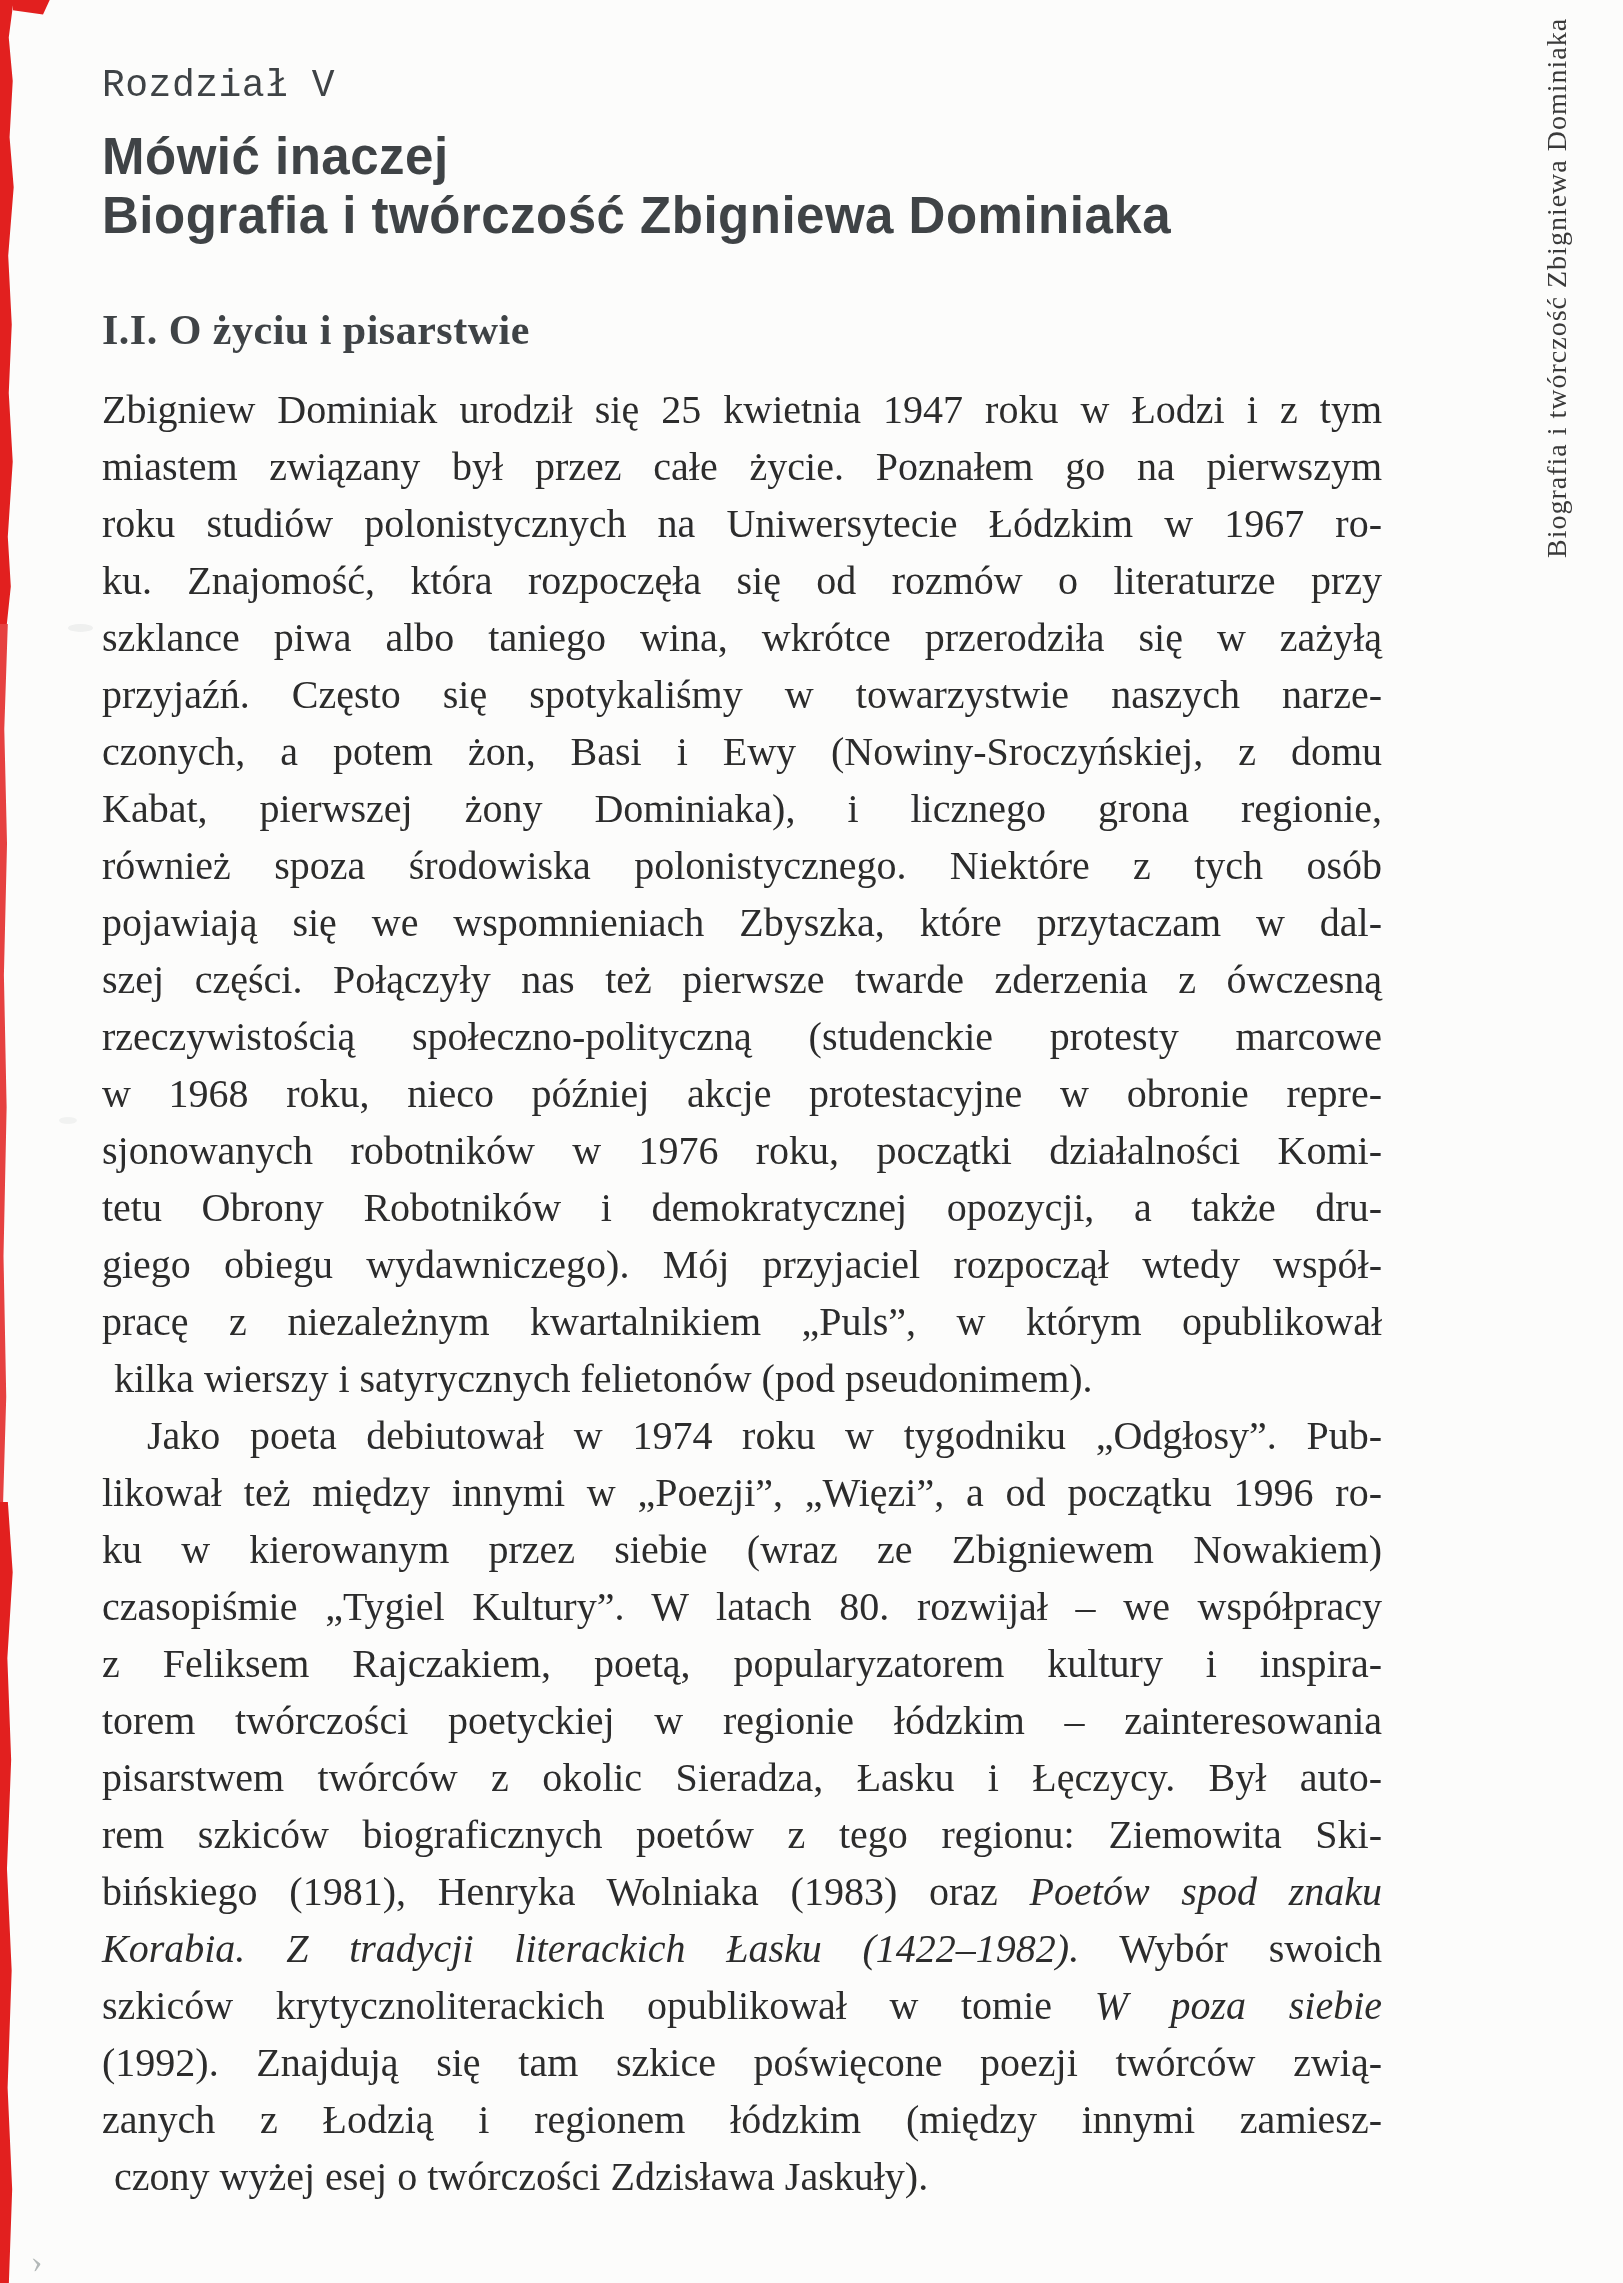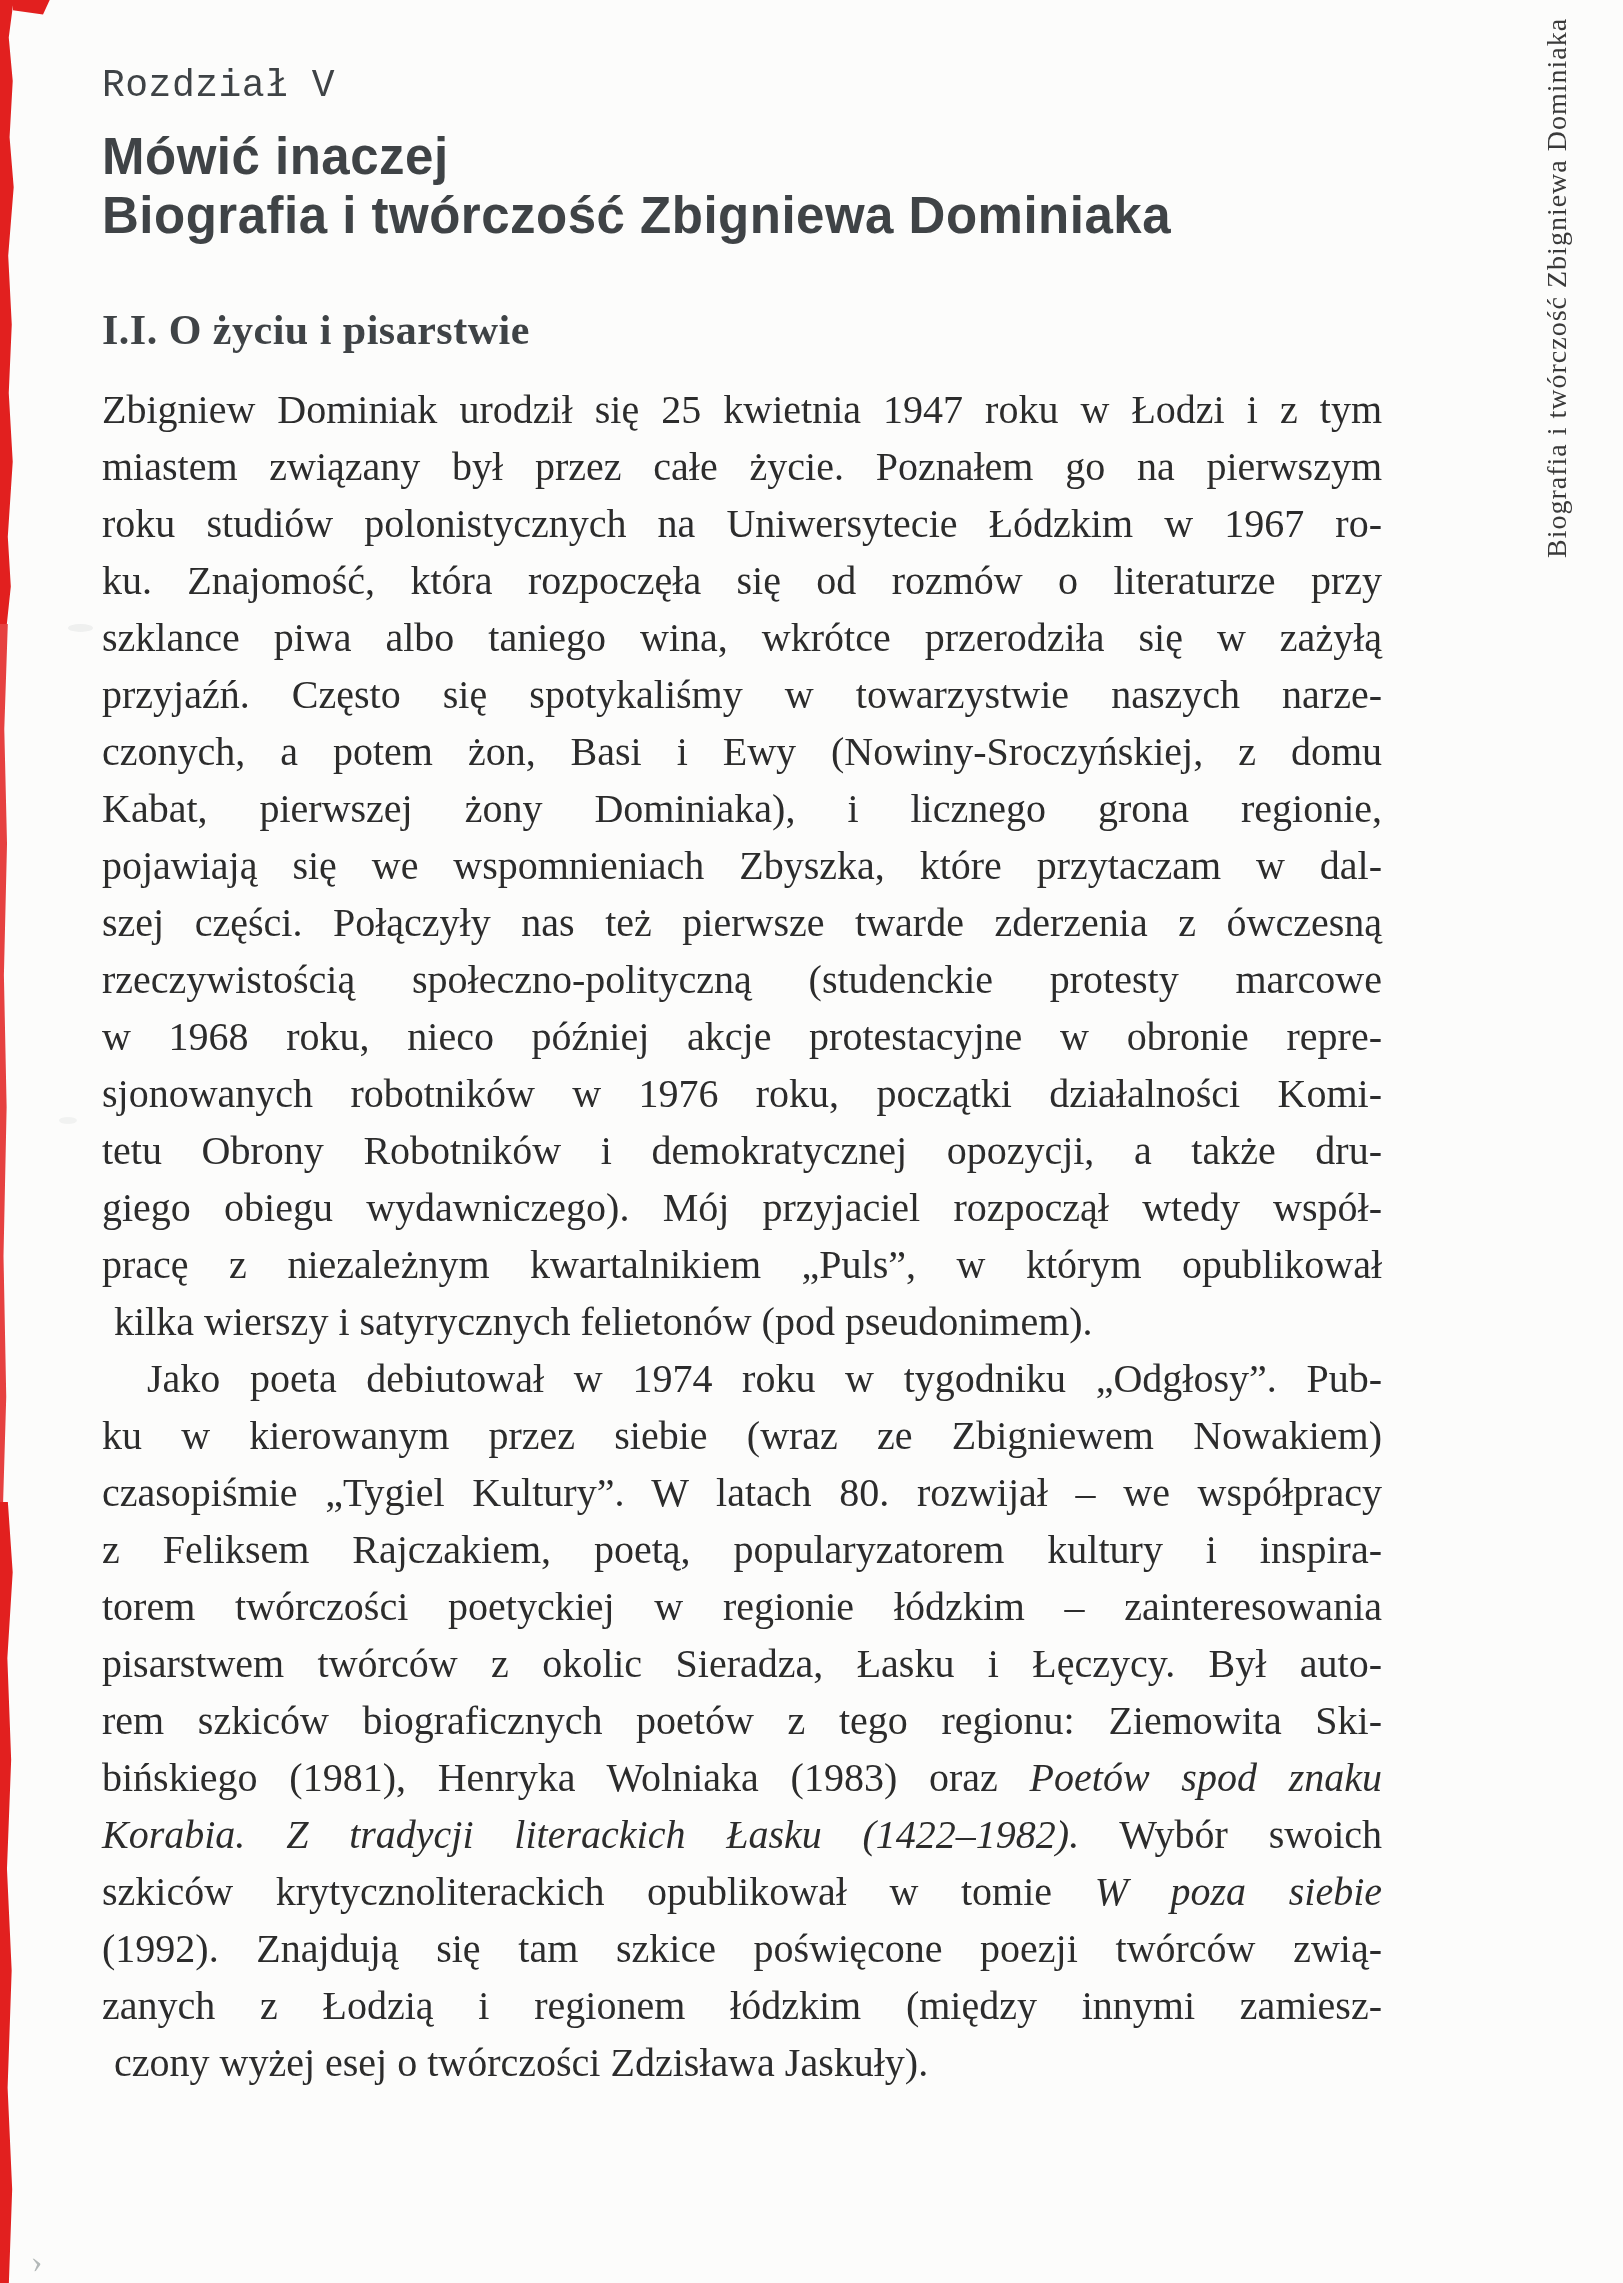--- a/index.html
+++ b/index.html
@@ -88,30 +88,32 @@
 
     <div class="body-text">
         <div class="line j"><span>Zbigniew Dominiak urodził się 25 kwietnia 1947 roku w Łodzi i z tym</span></div>
         <div class="line j"><span>miastem związany był przez całe życie. Poznałem go na pierwszym</span></div>
         <div class="line j"><span>roku studiów polonistycznych na Uniwersytecie Łódzkim w 1967 ro-</span></div>
         <div class="line j"><span>ku. Znajomość, która rozpoczęła się od rozmów o literaturze przy</span></div>
         <div class="line j"><span>szklance piwa albo taniego wina, wkrótce przerodziła się w zażyłą</span></div>
         <div class="line j"><span>przyjaźń. Często się spotykaliśmy w towarzystwie naszych narze-</span></div>
         <div class="line j"><span>czonych, a potem żon, Basi i Ewy (Nowiny-Sroczyńskiej, z domu</span></div>
         <div class="line j"><span>Kabat, pierwszej żony Dominiaka), i licznego grona regionie,</span></div>
+        <div class="line j"><span>również spoza środowiska polonistycznego. Niektóre z tych osób</span></div>
         <div class="line j"><span>pojawiają się we wspomnieniach Zbyszka, które przytaczam w dal-</span></div>
         <div class="line j"><span>szej części. Połączyły nas też pierwsze twarde zderzenia z ówczesną</span></div>
         <div class="line j"><span>rzeczywistością społeczno-polityczną (studenckie protesty marcowe</span></div>
         <div class="line j"><span>w 1968 roku, nieco później akcje protestacyjne w obronie repre-</span></div>
         <div class="line j"><span>sjonowanych robotników w 1976 roku, początki działalności Komi-</span></div>
         <div class="line j"><span>tetu Obrony Robotników i demokratycznej opozycji, a także dru-</span></div>
         <div class="line j"><span>giego obiegu wydawniczego). Mój przyjaciel rozpoczął wtedy współ-</span></div>
         <div class="line j"><span>pracę z niezależnym kwartalnikiem „Puls”, w którym opublikował</span></div>
         <div class="line last"><span>kilka wierszy i satyrycznych felietonów (pod pseudonimem).</span></div>
         <div class="line j ind"><span>Jako poeta debiutował w 1974 roku w tygodniku „Odgłosy”. Pub-</span></div>
+        <div class="line j"><span>likował też między innymi w „Poezji”, „Więzi”, a od początku 1996 ro-</span></div>
         <div class="line j"><span>ku w kierowanym przez siebie (wraz ze Zbigniewem Nowakiem)</span></div>
         <div class="line j"><span>czasopiśmie „Tygiel Kultury”. W latach 80. rozwijał – we współpracy</span></div>
         <div class="line j"><span>z Feliksem Rajczakiem, poetą, popularyzatorem kultury i inspira-</span></div>
         <div class="line j"><span>torem twórczości poetyckiej w regionie łódzkim – zainteresowania</span></div>
         <div class="line j"><span>pisarstwem twórców z okolic Sieradza, Łasku i Łęczycy. Był auto-</span></div>
         <div class="line j"><span>rem szkiców biograficznych poetów z tego regionu: Ziemowita Ski-</span></div>
         <div class="line j"><span>bińskiego (1981), Henryka Wolniaka (1983) oraz </span><span class="it">Poetów spod znaku</span></div>
         <div class="line j"><span class="it">Korabia. Z tradycji literackich Łasku (1422–1982).</span><span> Wybór swoich</span></div>
         <div class="line j"><span>szkiców krytycznoliterackich opublikował w tomie </span><span class="it">W poza siebie</span></div>
         <div class="line j"><span>(1992). Znajdują się tam szkice poświęcone poezji twórców zwią-</span></div>

